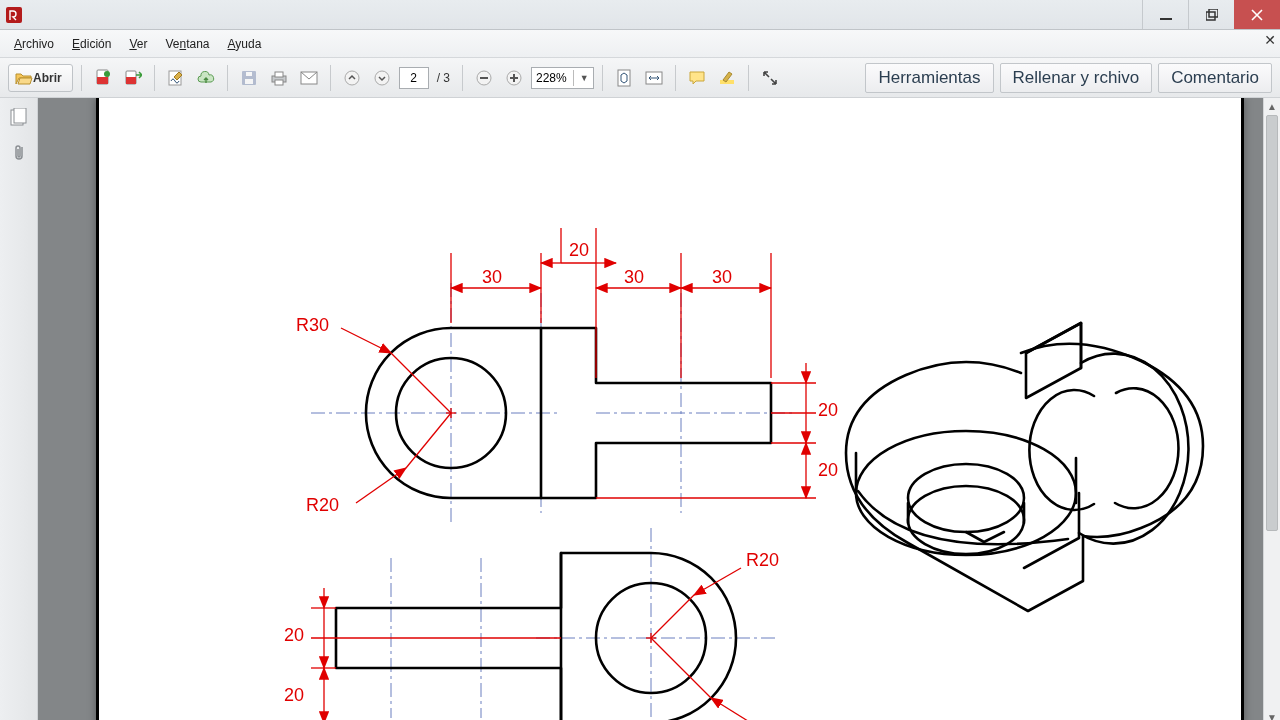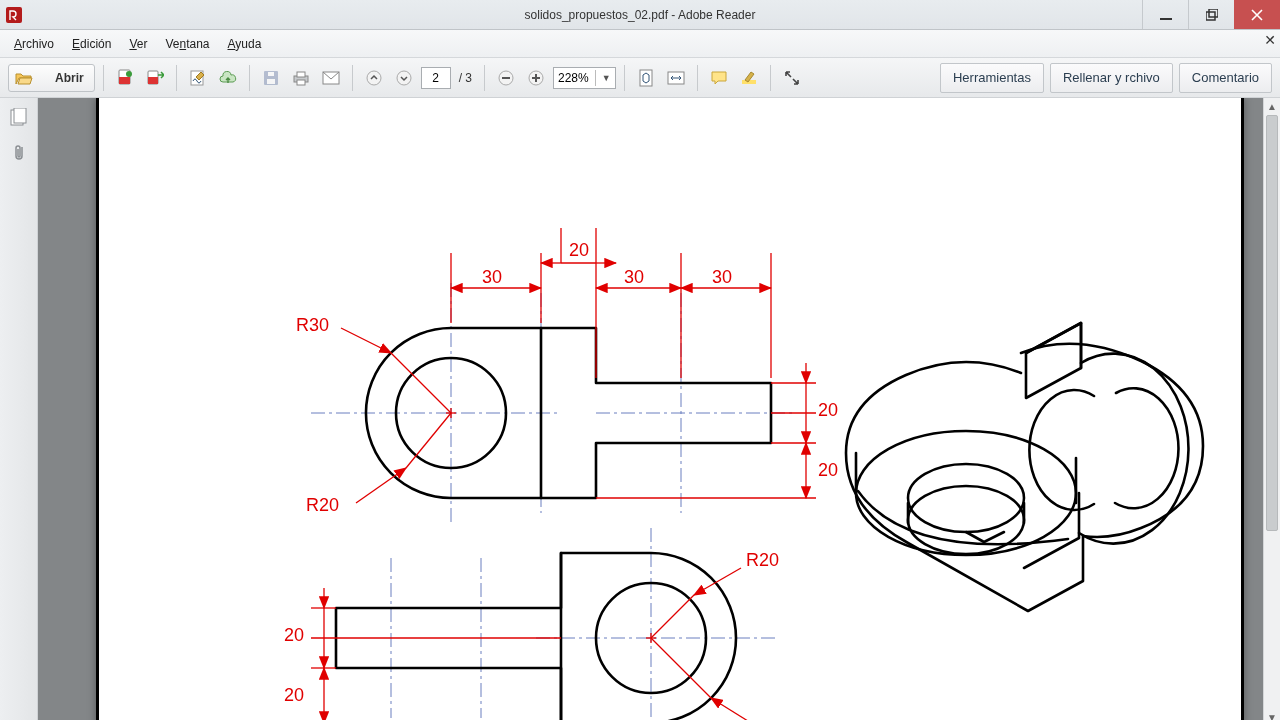--- a/index.html
+++ b/index.html
@@ -16,27 +16,27 @@
 
   
   .menubar { height: 28px; background: linear-gradient(#f7f8f9,#eef0f2); border-bottom: 1px solid #d5d8db; display: flex; align-items: center; padding: 0 6px; gap: 2px;}
   .menubar .menu-item { padding: 2px 8px; color:#222; border-radius:2px; }
   .menubar .menu-item span.u { text-decoration: underline; }
 
   
   .toolbar { height: 40px; background: linear-gradient(#f5f6f7,#e7e9eb); border-bottom: 1px solid #cfd2d5; display:flex; align-items:center; padding: 0 8px; gap:4px;}
   .tbtn { width:26px; height:26px; border:1px solid transparent; border-radius:3px; display:flex; align-items:center; justify-content:center; background:transparent;}
   .tsep { width:1px; height:26px; background:#c7cacd; margin:0 4px;}
-  .abrir-btn { height:28px; border:1px solid #bfc3c7; border-radius:3px; background:linear-gradient(#fdfdfd,#ecedef); display:flex; align-items:center; padding:0 10px 0 6px; gap:22px; font-weight:600; color:#333;}
+  .abrir-btn { height:28px; border:1px solid #bfc3c7; border-radius:3px; background:linear-gradient(#fdfdfd,#ecedef); display:flex; align-items:center; padding:0 10px 0 6px; gap:0; font-weight:600; color:#333;}
   .page-box { width:30px; height:22px; border:1px solid #a9adb1; background:#fff; text-align:center; font-size:12px;}
   .page-total { color:#333; padding:0 4px;}
   .zoom-sel { height:22px; border:1px solid #a9adb1; background:#fff; display:flex; align-items:center; padding:0 4px; gap:6px; font-size:12px;}
   .zoom-sel .caret { font-size:9px; color:#555;}
   .toolbar-right { margin-left:auto; display:flex; gap:6px;}
-  .panel-btn { height:30px; padding:0 12px; border:1px solid #c2c6ca; background:linear-gradient(#fbfbfc,#ecedef); border-radius:2px; color:#2b3e50; font-size:13px; display:flex; align-items:center;}
+  .panel-btn { height:30px; padding:0 12px; border:1px solid #c2c6ca; background:linear-gradient(#fbfbfc,#ecedef); border-radius:2px; color:#2b3e50; font-size:17px; display:flex; align-items:center;}
 
   
   .workspace { display:flex; height: calc(720px - 30px - 22px - 40px); }
   .sidebar { width:38px; background: linear-gradient(90deg,#edeff1,#e3e5e7); border-right:1px solid #cfd2d5; display:flex; flex-direction:column; align-items:center; padding-top:8px; gap:14px;}
   .sidebar .sb-btn { width:22px; height:22px; display:flex; align-items:center; justify-content:center; color:#6a6e72;}
 
   .viewport { flex:1; background:#838688; position:relative; overflow:hidden;}
   .page { position:absolute; left:58px; top:0; width:1148px; height:100%; background:#fff; box-shadow: 0 0 8px rgba(0,0,0,.35);}
   .page-inner { position:relative; width:100%; height:100%;}
   .frame-line { position:absolute; background:#000;}
@@ -56,21 +56,20 @@
 </head>
 <body>
 
 <div class="titlebar">
   <div class="app-icon">
     <svg width="16" height="16">
         <rect width="16" height="16" fill="#b31b1b" rx="2"></rect>
         <path d="M4 13 V4 h3 a3 3 0 0 1 0 6 l3 3" stroke="#fff" stroke-width="1.4" fill="none"></path>
       </svg>
   </div>
-  <div class="title">solidos_propuestos_02.pdf - Adobe Reader</div>
   <div class="win-controls">
     <div class="win-btn">
       <svg width="12" height="12">
           <rect y="9" width="12" height="2" fill="#333"></rect>
         </svg>
     </div>
     <div class="win-btn">
       <svg width="12" height="12">
           <rect x="0" y="3" width="9" height="8" fill="none" stroke="#333" stroke-width="1.5"></rect>
           <rect x="3" y="0" width="9" height="8" fill="none" stroke="#333" stroke-width="1.5"></rect>

